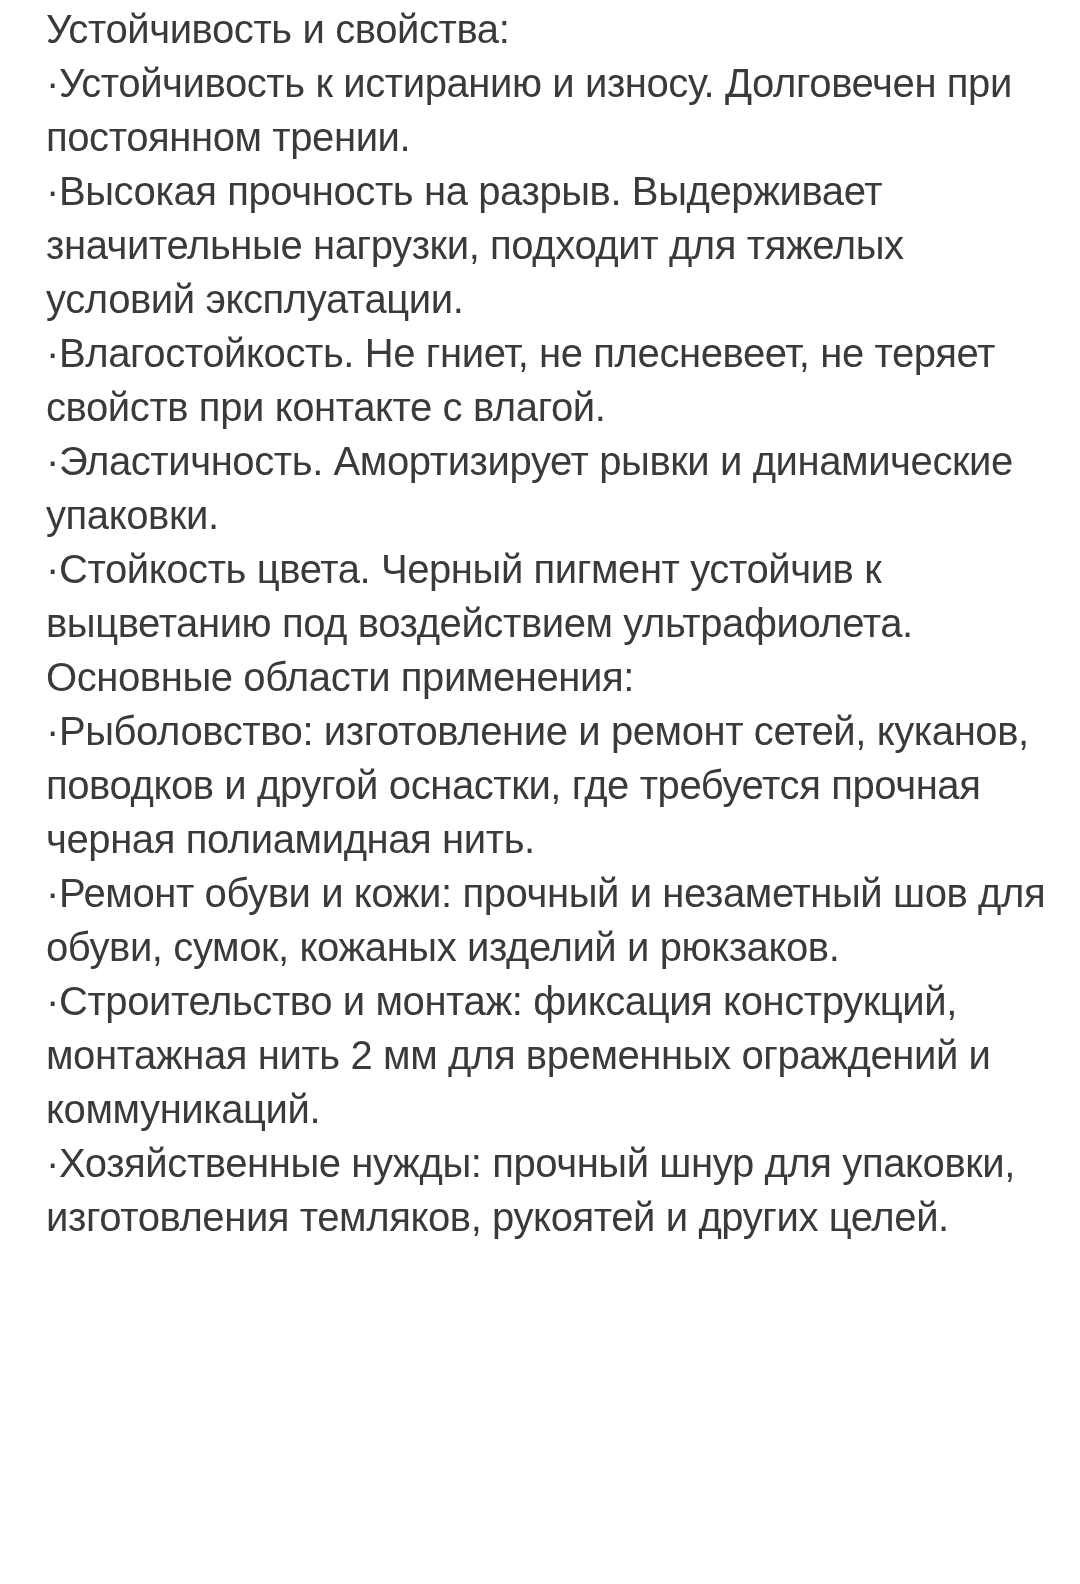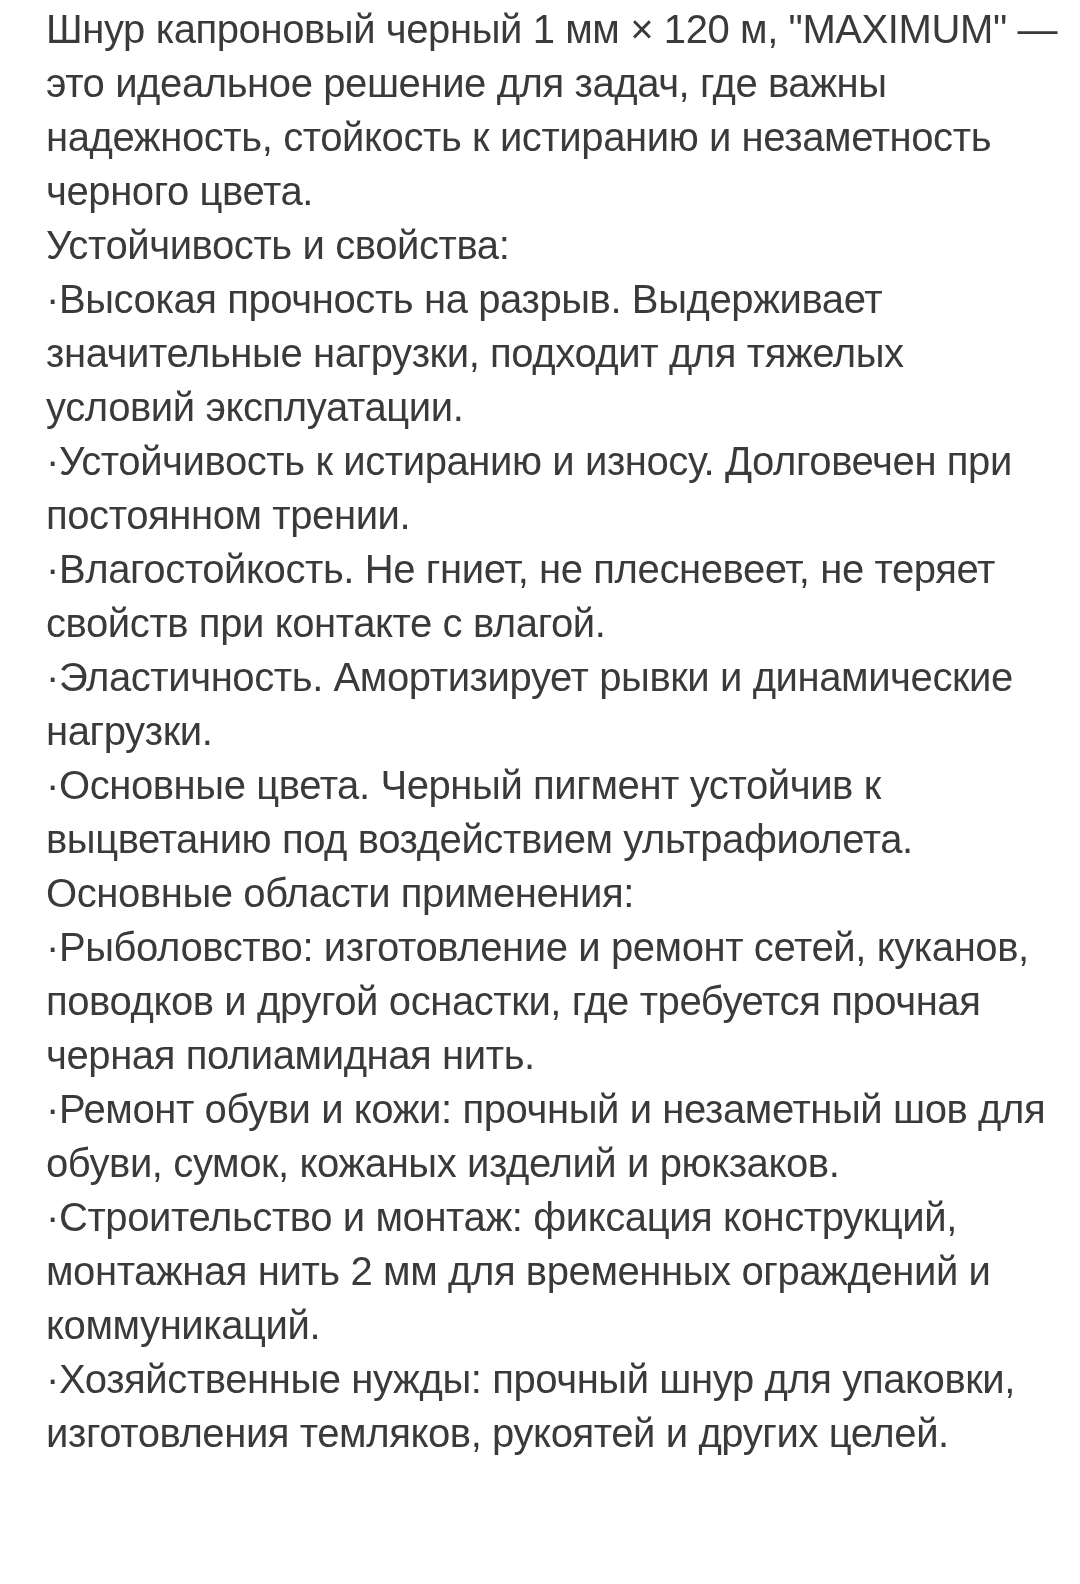--- a/index.html
+++ b/index.html
@@ -30,33 +30,32 @@
   }
   .bullet-item::before {
     content: attr(data-bullet);
   }
 </style>
 </head>
 <body>
 
 <div class="page">
 
-  <p>Шнур капроновый черный 1 мм × 120 м, "MAXIMUM" — это идеальное решение для задач, где важны надежность, стойкость к истиранию и незаметность черного цвета.</p>
 
   <p>Устойчивость и свойства:</p>
 
+  <p class="bullet-item" data-bullet="·">Устойчивость к истиранию и износу. Долговечен при постоянном трении.</p>
+
   <p class="bullet-item" data-bullet="·">Высокая прочность на разрыв. Выдерживает значительные нагрузки, подходит для тяжелых условий эксплуатации.</p>
-
-  <p class="bullet-item" data-bullet="·">Устойчивость к истиранию и износу. Долговечен при постоянном трении.</p>
 
   <p class="bullet-item" data-bullet="·">Влагостойкость. Не гниет, не плесневеет, не теряет свойств при контакте с влагой.</p>
 
-  <p class="bullet-item" data-bullet="·">Эластичность. Амортизирует рывки и динамические нагрузки.</p>
+  <p class="bullet-item" data-bullet="·">Эластичность. Амортизирует рывки и динамические упаковки.</p>
 
-  <p class="bullet-item" data-bullet="·">Основные цвета. Черный пигмент устойчив к выцветанию под воздействием ультрафиолета.</p>
+  <p class="bullet-item" data-bullet="·">Стойкость цвета. Черный пигмент устойчив к выцветанию под воздействием ультрафиолета.</p>
 
   <p>Основные области применения:</p>
 
   <p class="bullet-item" data-bullet="·">Рыболовство: изготовление и ремонт сетей, куканов, поводков и другой оснастки, где требуется прочная черная полиамидная нить.</p>
 
   <p class="bullet-item" data-bullet="·">Ремонт обуви и кожи: прочный и незаметный шов для обуви, сумок, кожаных изделий и рюкзаков.</p>
 
   <p class="bullet-item" data-bullet="·">Строительство и монтаж: фиксация конструкций, монтажная нить 2 мм для временных ограждений и коммуникаций.</p>
 
   <p class="bullet-item" data-bullet="·">Хозяйственные нужды: прочный шнур для упаковки, изготовления темляков, рукоятей и других целей.</p>

